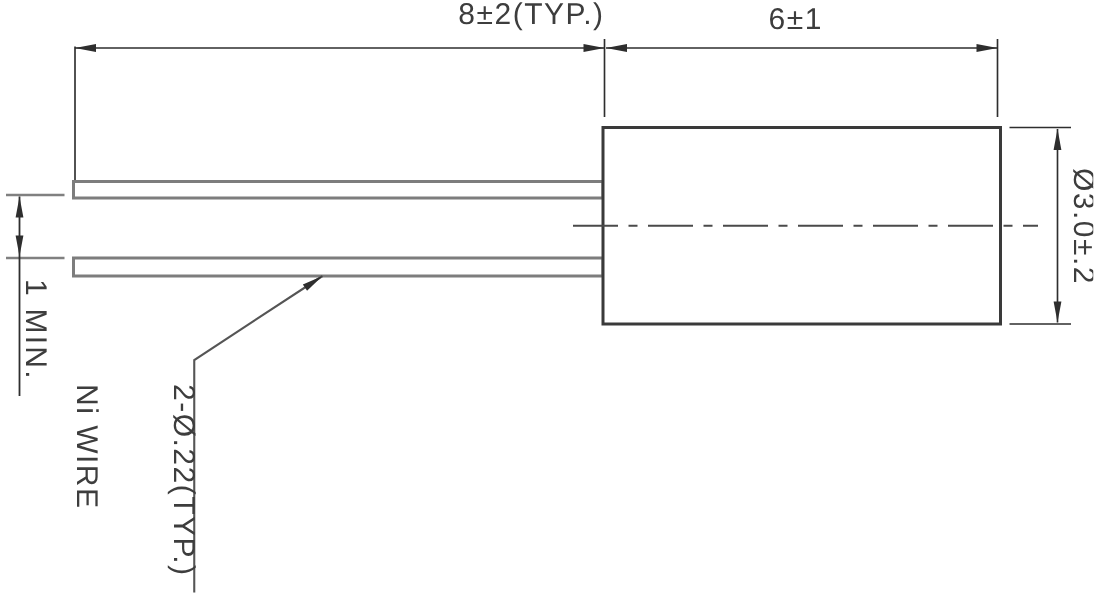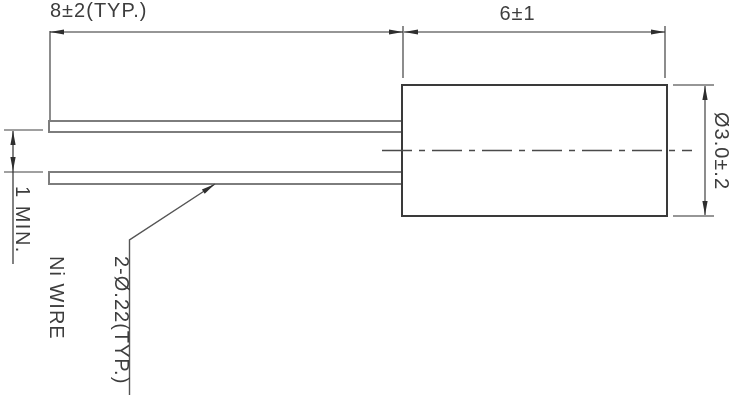--- a/index.html
+++ b/index.html
@@ -86,23 +86,23 @@
       <polygon points="13,131 10.4,145 15.6,145" fill="#2e2e2e"></polygon>
       <polygon points="13,171 10.4,157 15.6,157" fill="#2e2e2e"></polygon>
     </g>
 
     <g>
       <polyline points="215,184 129.5,240 129.5,395" fill="none" stroke="#555555" stroke-width="1.4"></polyline>
       <polygon points="215,184 204.7,193.8 201.9,189.6" fill="#2e2e2e"></polygon>
     </g>
   </svg>
 
-  <div class="dimtext" style="left:50px; top:-1px; width:353px; text-align:left;">8±2(TYP.)</div>
+  <div class="dimtext" style="left:50px; top:-1px; width:353px; text-align:right;">8±2(TYP.)</div>
 
-  <div class="dimtext" style="left:387px; top:2px; width:261px; text-align:center;">6±1</div>
+  <div class="dimtext" style="left:400px; top:2px; width:261px; text-align:center;">6±1</div>
 
   <div class="dimtext vtext" style="left:733px; top:112px;">Ø3.0±.2</div>
 
   <div class="dimtext vtext" style="left:34px; top:186px; letter-spacing:1.5px;">1 MIN.</div>
 
   <div class="dimtext vtext" style="left:176px; top:256px;">
     <div class="note-line">2-Ø.22(TYP.)</div>
     <div class="note-line">Ni WIRE</div>
   </div>
 

